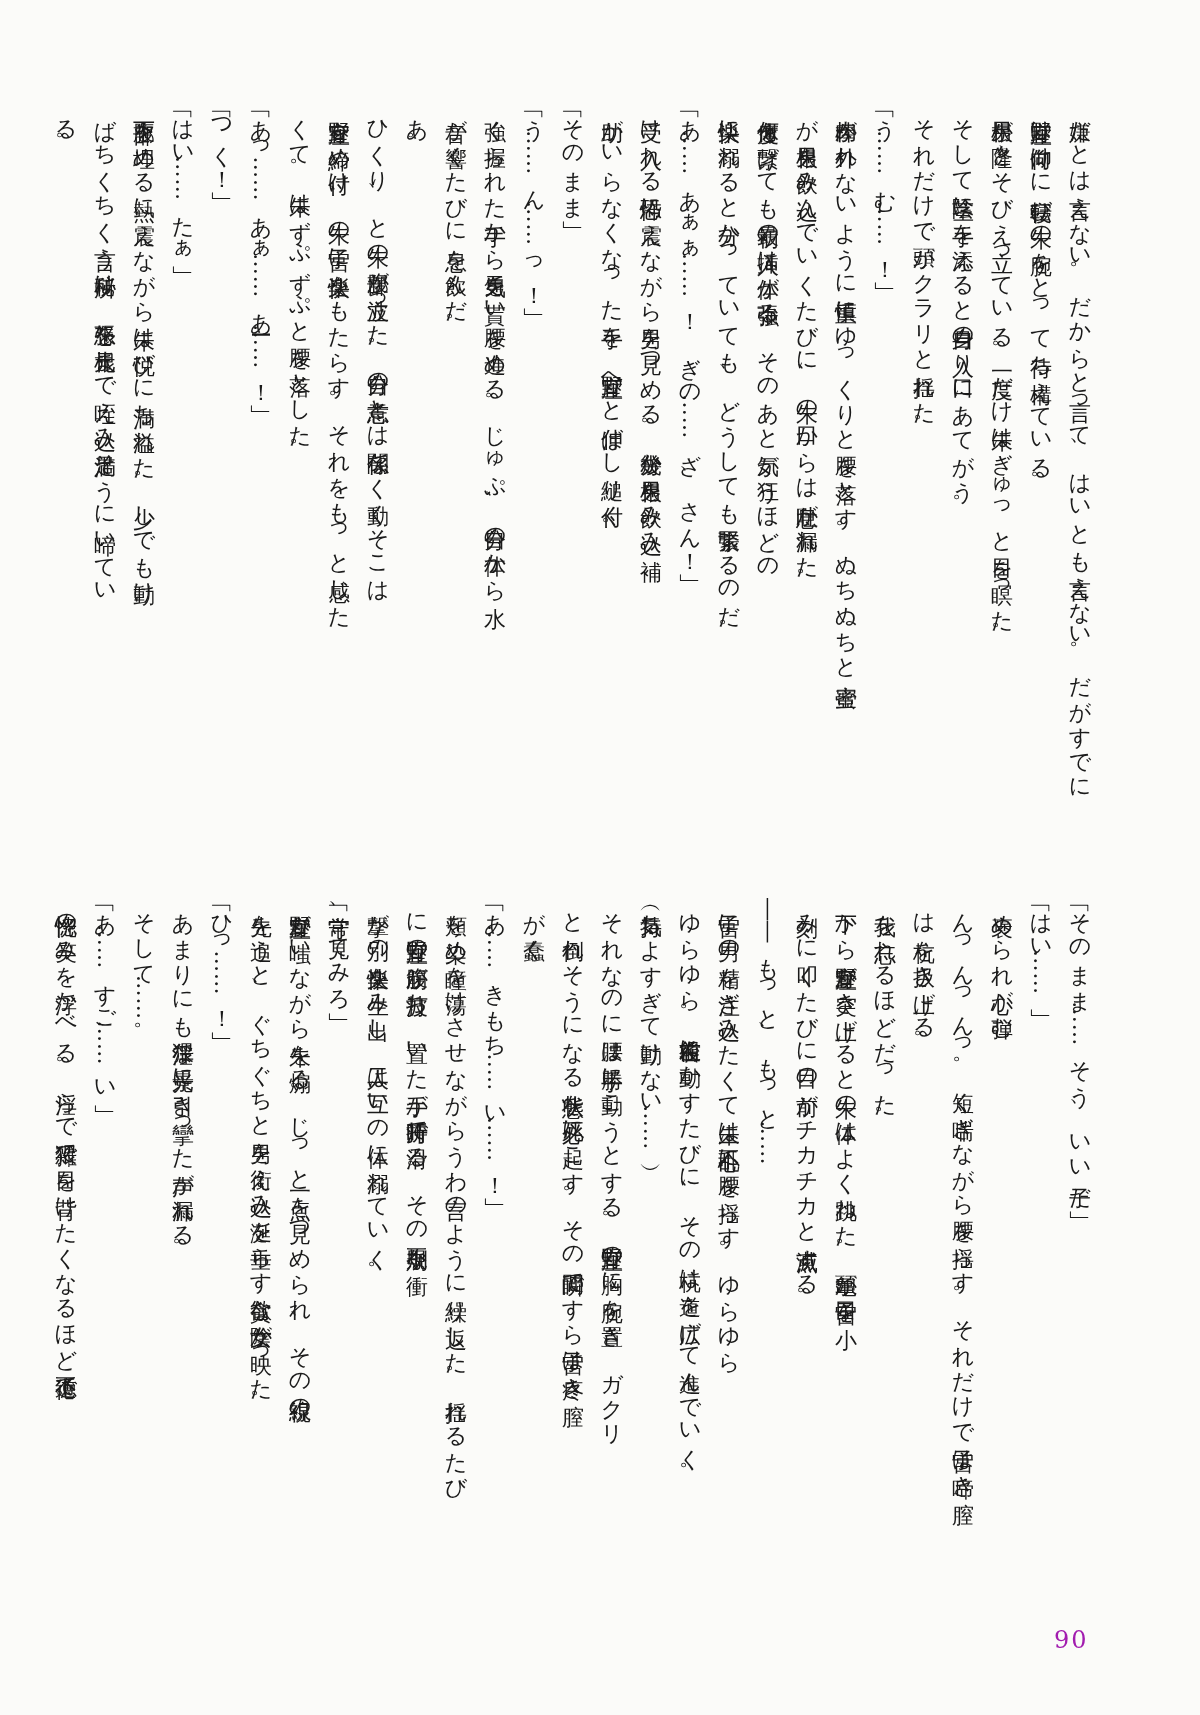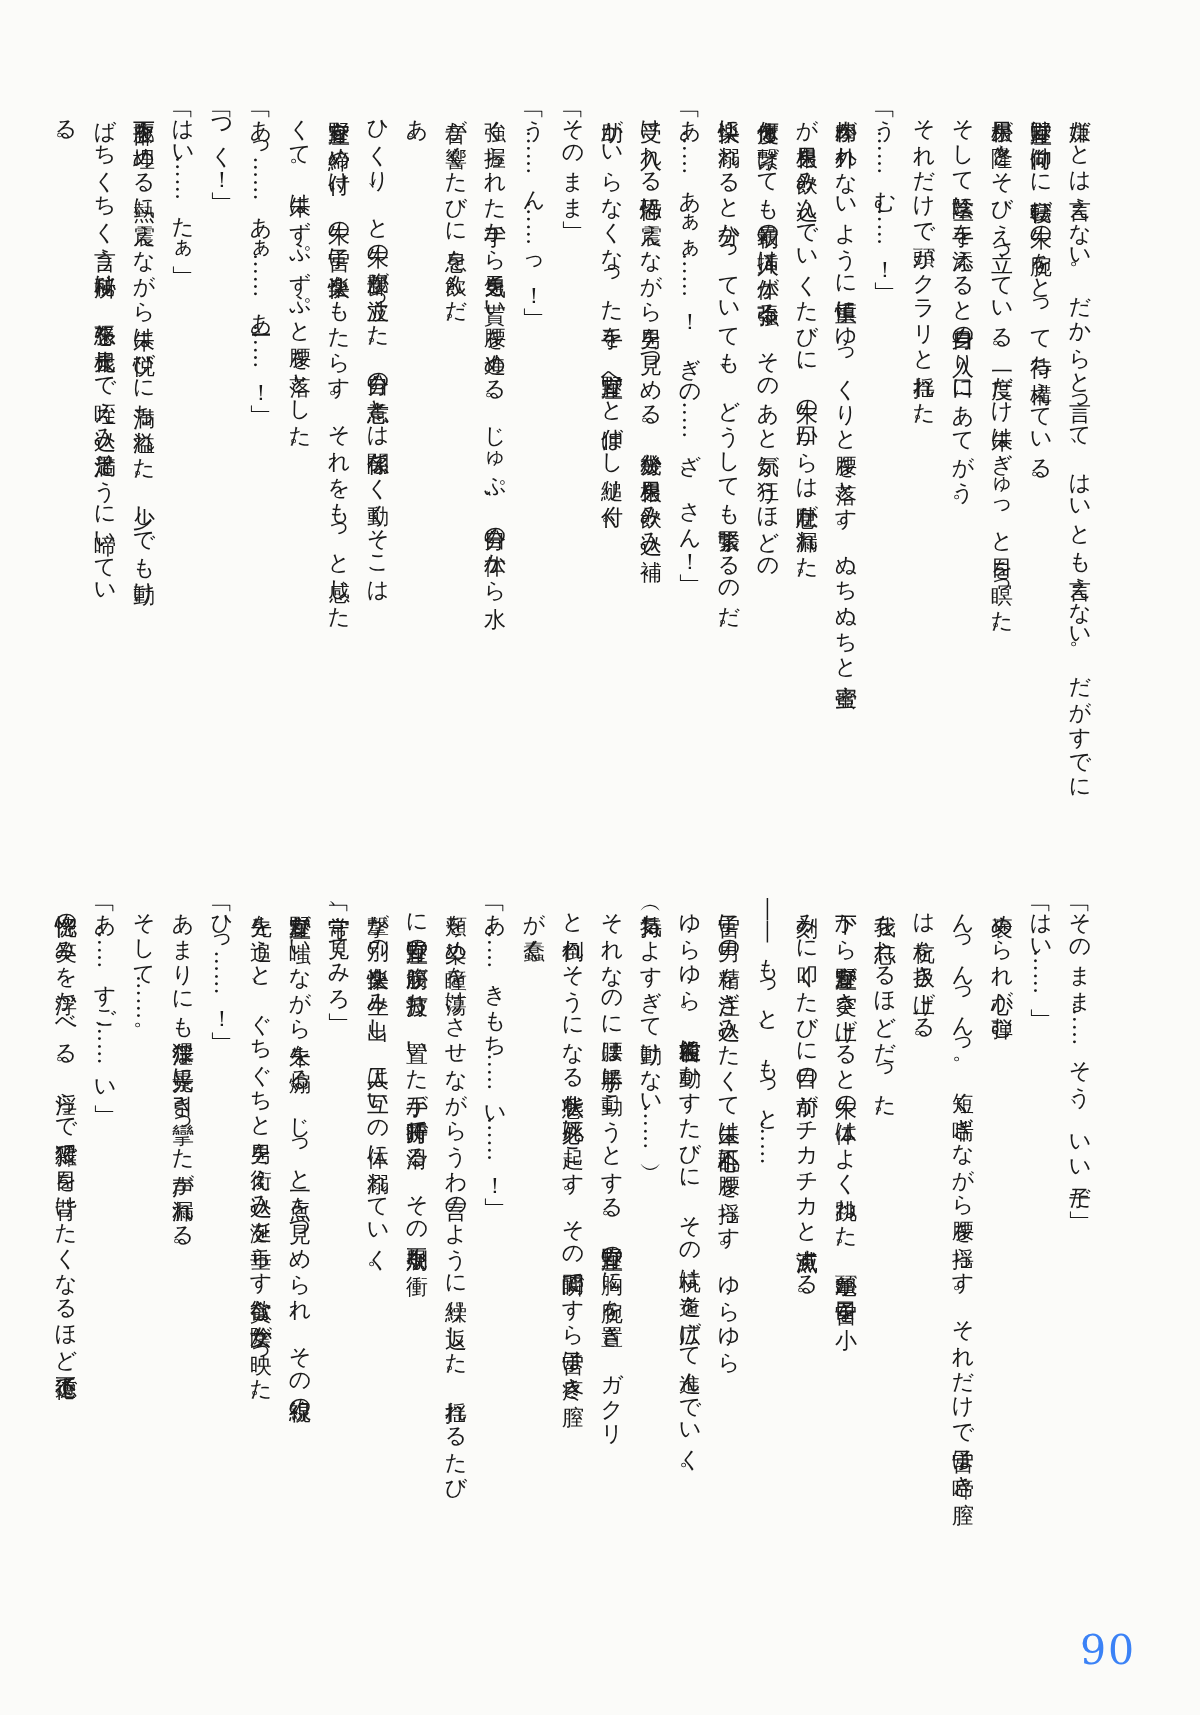--- a/index.html
+++ b/index.html
@@ -31,25 +31,25 @@
   }
   .band-bottom {
     top: 898px;
     height: 700px;
   }
   .tline {
     white-space: pre;
   }
   .page-number {
     position: absolute;
-    left: 1080px;
+    left: 1054px;
     top: 1626px;
-    font-size: 41px;
+    font-size: 24px;
     letter-spacing: 2px;
-    color: #3b82f6;
+    color: #a21caf;
   }
 </style>
 </head>
 <body>
 
 <div class="page">
   <div class="band band-top">
       <div class="tline">嫌だとは言えない。だからと言って、はいとも言えない。だがすでに</div>
       <div class="tline">宜野座は仰向けに寝転び朱の腕をとって待ち構えている。</div>
       <div class="tline">男根が隆々とそびえ立っている。一度だけ朱はぎゅっと目を瞑った。</div>

